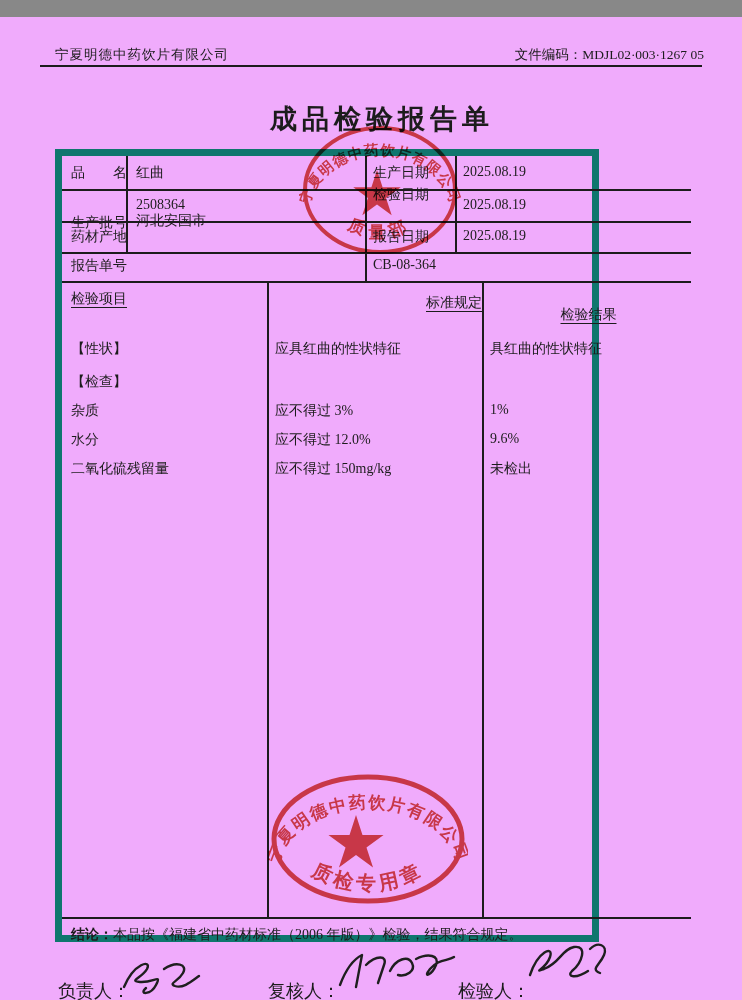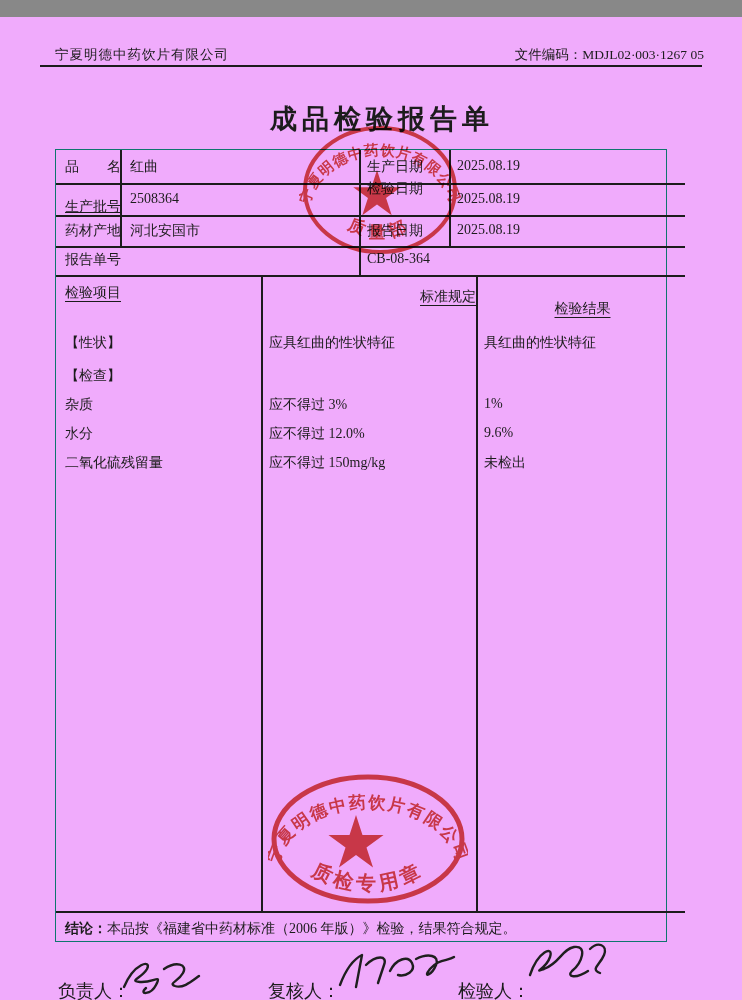--- a/index.html
+++ b/index.html
@@ -9,21 +9,21 @@
     background:#f0abfc; overflow:hidden;
     font-family:"Liberation Serif","DejaVu Serif",serif;
     color:#1c1c1c;
   }
   .hdr-left { position:absolute; left:55px; top:29px; font-size:13.5px; letter-spacing:1px; }
   .hdr-right { position:absolute; right:38px; top:29px; font-size:13.5px; }
   .hdr-rule { position:absolute; left:40px; top:48px; width:662px; height:2px; background:#1c1c1c; }
   .doc-title { position:absolute; left:0; top:84px; width:742px; text-align:center;
     font-size:27px; font-weight:bold; letter-spacing:5px;padding-left:22px; }
 
-  .tbl { position:absolute; left:55px; top:132px; width:612px; height:793px; border:1px solid #0f766e; }
+  .tbl { position:absolute; left:55px; top:132px; width:544px; height:793px; border:7px solid #0f766e; }
   .hline { position:absolute; left:0; width:629px; height:1.5px; background:#1c1c1c; }
   .vline { position:absolute; width:1.5px; background:#1c1c1c; }
   .cell { position:absolute; font-size:14px; white-space:nowrap; }
   .hd-u { text-decoration:underline; text-underline-offset:4px; }
   .ctr { text-align:center; }
   .b { font-weight:bold; }
 
   .stamp { position:absolute; mix-blend-mode:multiply; opacity:.88; }
   .sig { position:absolute; }
   .foot-label { position:absolute; top:962px; font-size:18px; }
@@ -51,27 +51,27 @@
     <div class="vline" style="left:303px; top:0; height:125px;"></div>
     <div class="vline" style="left:393px; top:0; height:96px;"></div>
     <div class="vline" style="left:205px; top:125px; height:636px;"></div>
     <div class="vline" style="left:420px; top:125px; height:636px;"></div>
 
     <div class="cell" style="left:9px; top:8px;">品　　名</div>
     <div class="cell" style="left:74px; top:8px;">红曲</div>
     <div class="cell" style="left:311px; top:8px;">生产日期</div>
     <div class="cell" style="left:401px; top:8px;">2025.08.19</div>
 
-    <div class="cell" style="left:9px; top:48px;text-decoration:underline;">生产批号</div>
+    <div class="cell" style="left:9px; top:58px;">生产批号</div>
     <div class="cell" style="left:74px; top:41px;">2508364</div>
     <div class="cell" style="left:311px; top:30px;">检验日期</div>
     <div class="cell" style="left:401px; top:41px;">2025.08.19</div>
 
     <div class="cell" style="left:9px; top:72px;">药材产地</div>
-    <div class="cell" style="left:74px; top:72px;">河北安国市</div>
+    <div class="cell" style="left:74px; top:56px;">河北安国市</div>
     <div class="cell" style="left:311px; top:72px;">报告日期</div>
     <div class="cell" style="left:401px; top:72px;">2025.08.19</div>
 
     <div class="cell" style="left:9px; top:101px;">报告单号</div>
     <div class="cell" style="left:311px; top:101px;">CB-08-364</div>
 
     <div class="cell hd-u" style="left:9px; top:134px;">检验项目</div>
     <div class="cell hd-u ctr" style="left:205px; width:215px; top:138px;text-align:right;">标准规定</div>
     <div class="cell hd-u ctr" style="left:420px; width:213px; top:150px;">检验结果</div>
 

